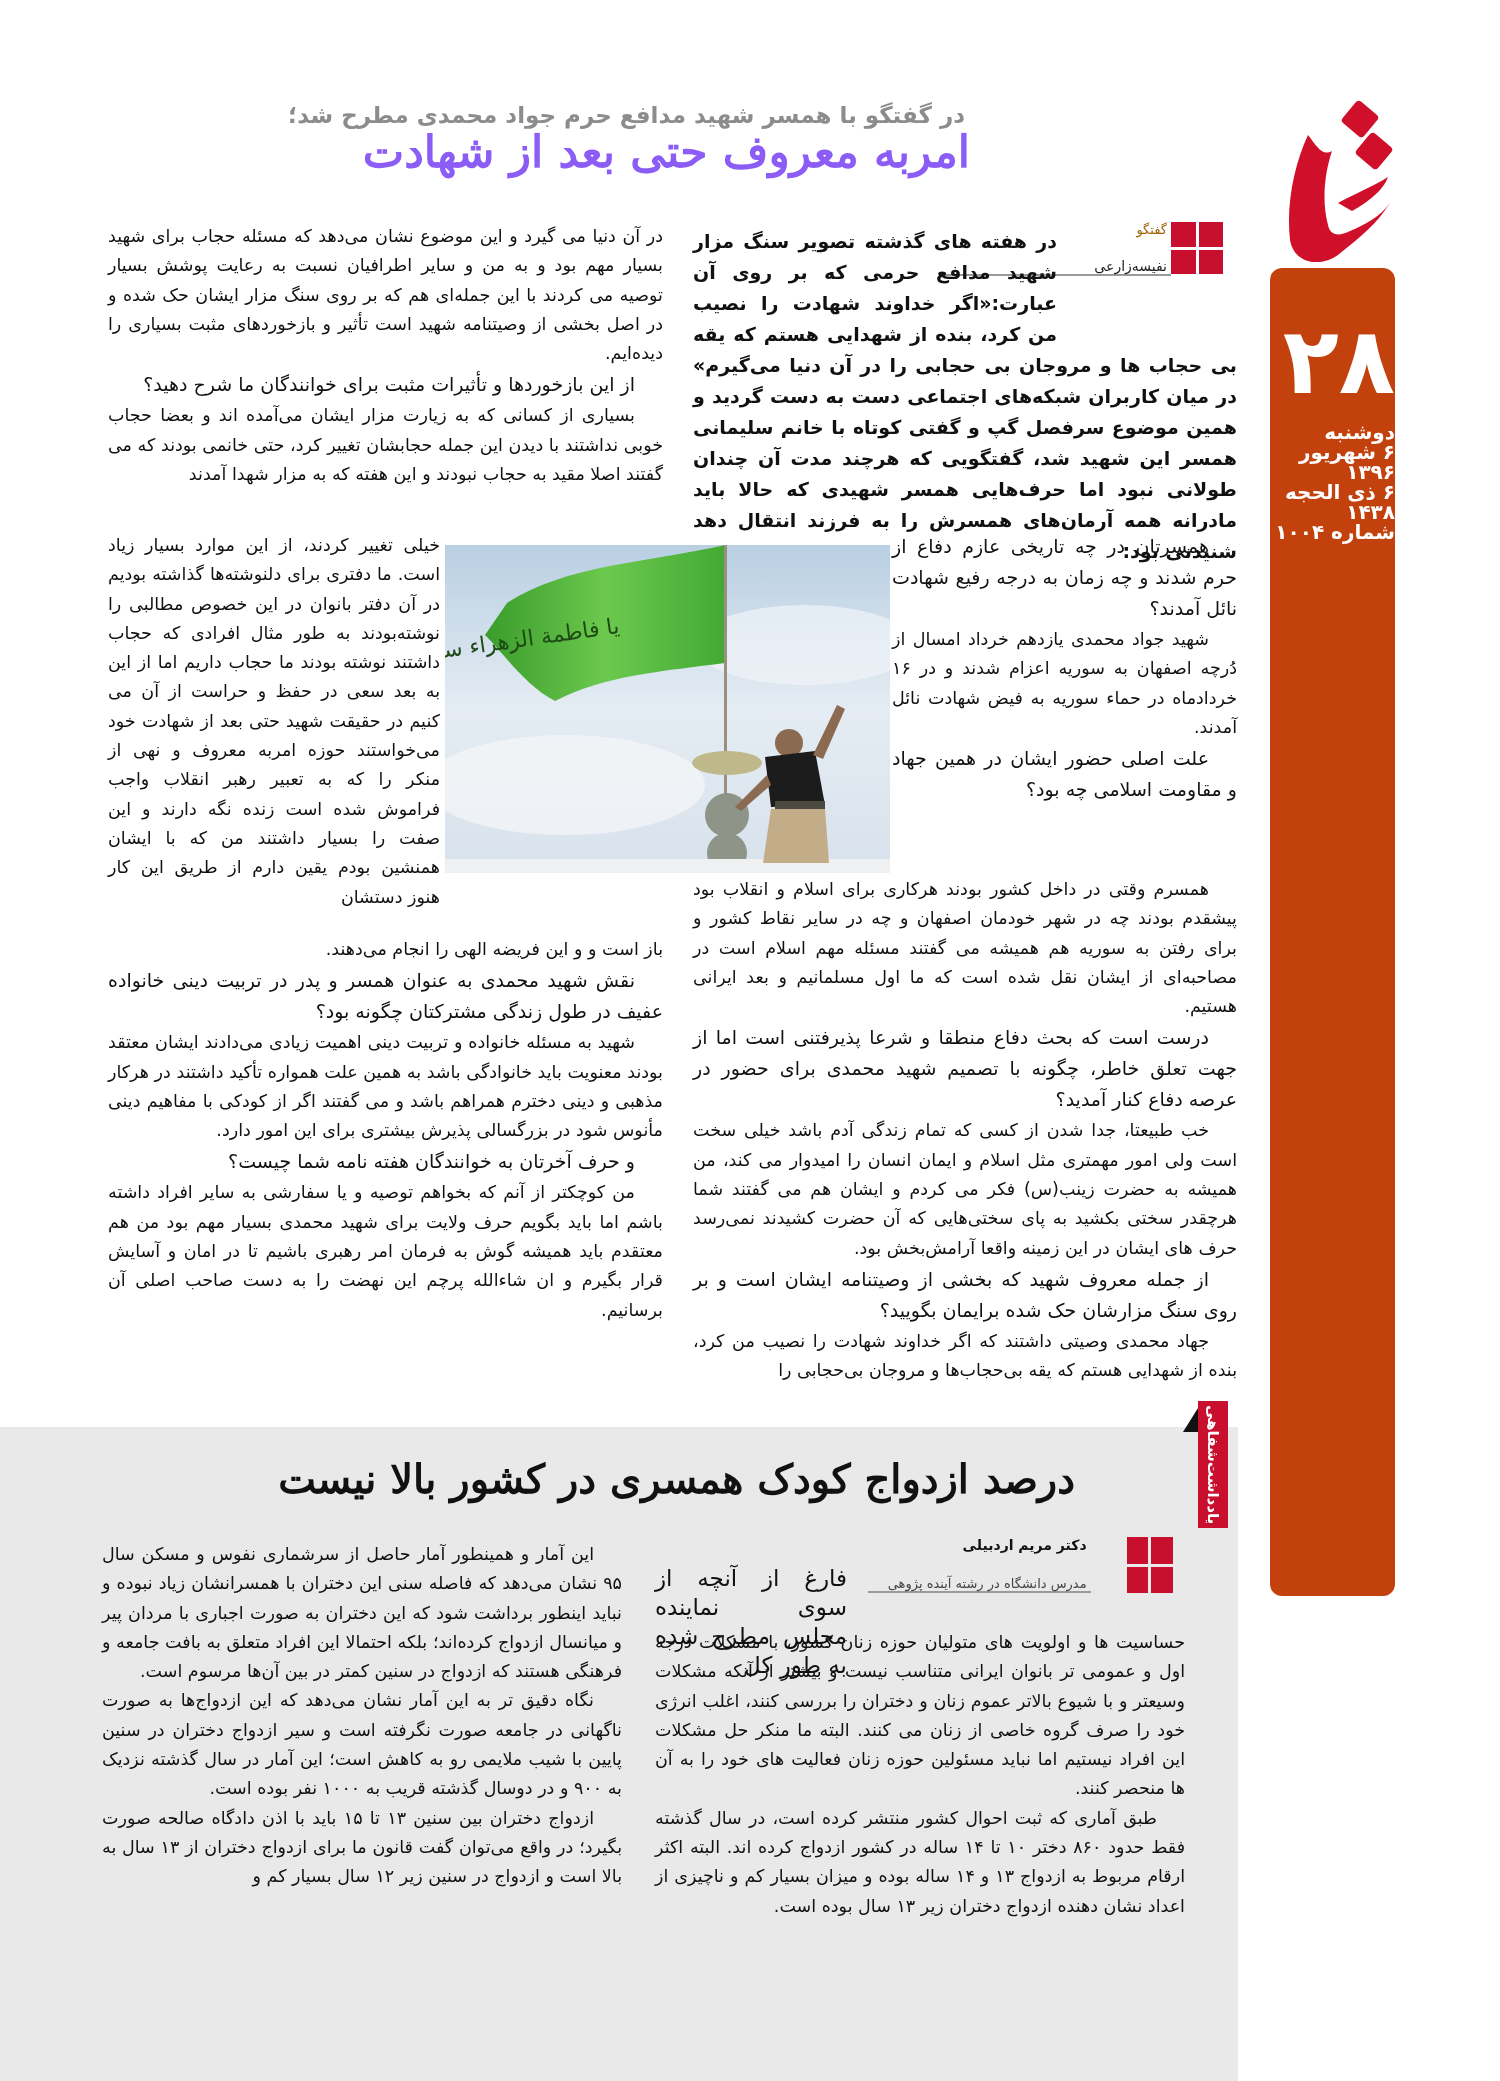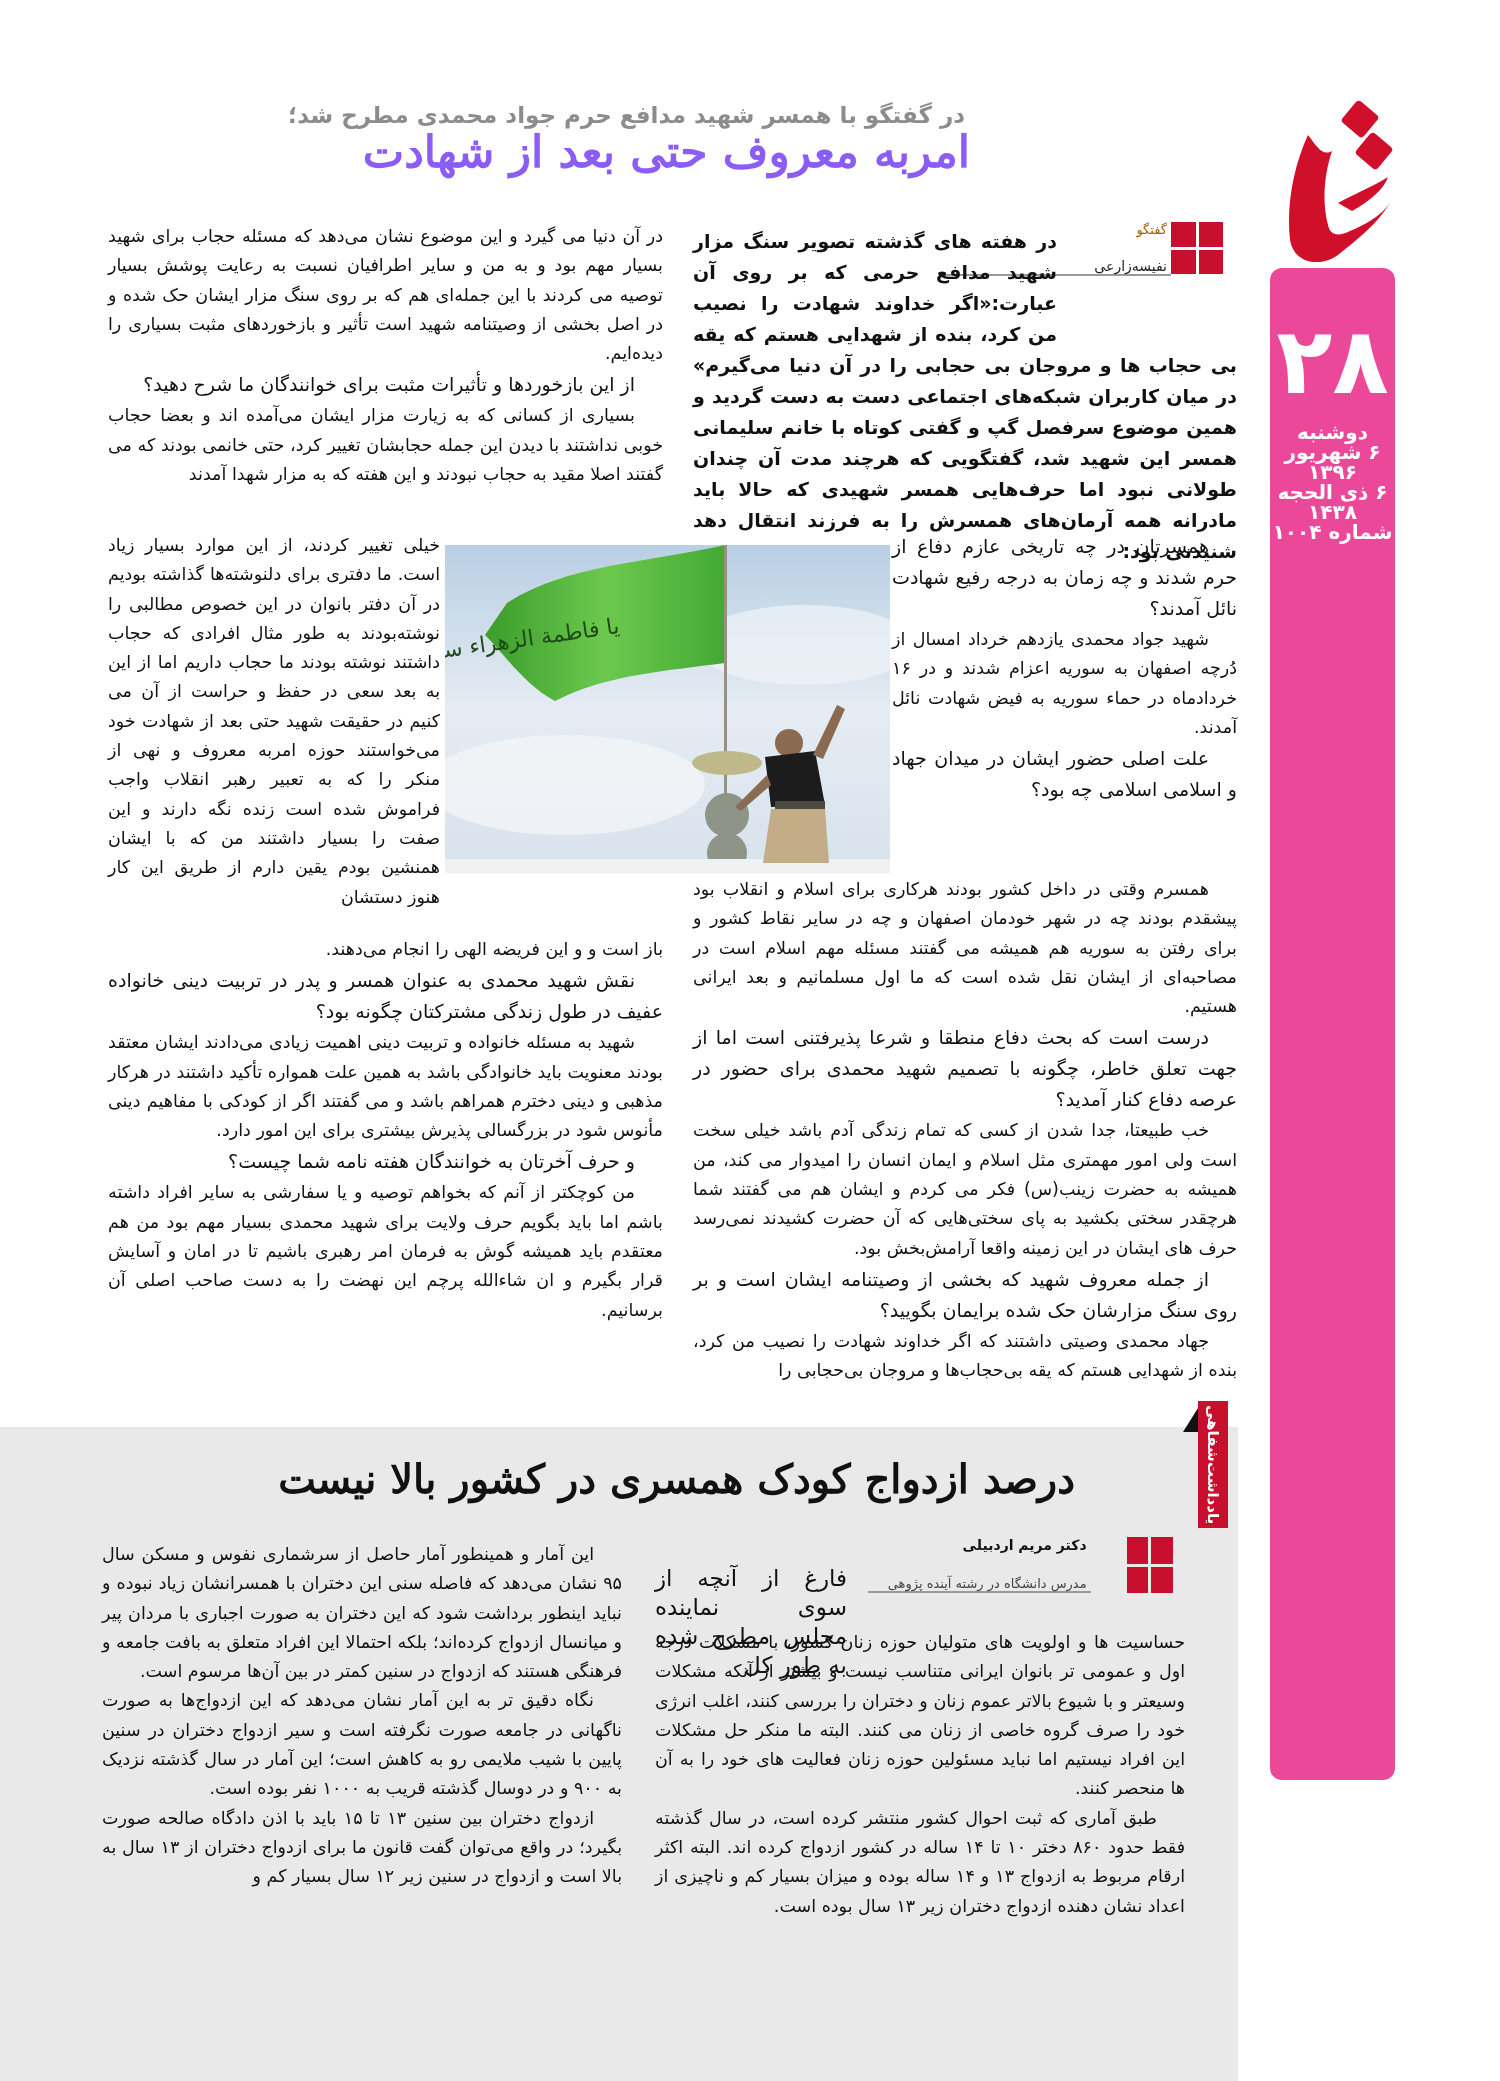--- a/index.html
+++ b/index.html
@@ -1,21 +1,21 @@
 <!DOCTYPE html>
 <html lang="fa" dir="rtl"><head>
 <meta charset="utf-8">
 <style>
   * { box-sizing: border-box; margin: 0; padding: 0; }
   html, body { width: 1500px; height: 2081px; background: #ffffff; overflow: hidden; }
   body { position: relative; font-family: "DejaVu Sans", "Liberation Sans", sans-serif; color: #111; direction: rtl; }
 
   
   .logo { position: absolute; left: 1272px; top: 85px; width: 125px; height: 185px; }
-  .sidebar { position: absolute; left: 1270px; top: 268px; width: 125px; height: 1512px; background: #ec4899; border-radius: 12px; color: #fff; text-align: center; }
+  .sidebar { position: absolute; left: 1270px; top: 268px; width: 125px; height: 1328px; background: #c2410c; border-radius: 12px; color: #fff; }
   .sidebar .page-num { font-family: "DejaVu Sans", sans-serif; font-weight: bold; font-size: 92px; line-height: 1; margin-top: 48px; letter-spacing: -2px; }
   .sidebar .meta { font-size: 20px; font-weight: bold; line-height: 20px; margin-top: 14px; }
 
   
   .kicker { position: absolute; right: 535px; top: 102px; font-size: 23px; font-weight: bold; color: #8c8c8c; white-space: nowrap; }
   .headline { position: absolute; right: 530px; top: 126px; font-family: "DejaVu Serif", serif; font-size: 44px; font-weight: bold; color: #8b5cf6; white-space: nowrap; }
 
   
   .byline { position: absolute; display: flex; align-items: stretch; }
   .byline .squares { width: 52px; height: 52px; display: grid; grid-template-columns: 1fr 1fr; grid-template-rows: 1fr 1fr; gap: 3px; background: #fff; }
@@ -81,21 +81,21 @@
 
 <div class="lead" style="left:693px; top:226px; width:544px;">
   <div style="float:right; width:180px; height:96px;"></div>
   <span>در هفته های گذشته تصویر سنگ مزار شهید مدافع حرمی که بر روی آن عبارت:«اگر خداوند شهادت را نصیب من کرد، بنده از شهدایی هستم که یقه بی حجاب ها و مروجان بی حجابی را در آن دنیا می‌گیرم» در میان کاربران شبکه‌های اجتماعی دست به دست گردید و همین موضوع سرفصل گپ و گفتی کوتاه با خانم سلیمانی همسر این شهید شد، گفتگویی که هرچند مدت آن چندان طولانی نبود اما حرف‌هایی همسر شهیدی که حالا باید مادرانه همه آرمان‌های همسرش را به فرزند انتقال دهد شنیدنی بود:</span>
 </div>
 
 <div class="col" style="left:693px; top:530px; width:544px;">
   <div style="float:left; width:0; height:345px;"></div>
   <h3 style="margin-right:0; padding-left:0; width:345px; float:right; clear:right;">همسرتان در چه تاریخی عازم دفاع از حرم شدند و چه زمان به درجه رفیع شهادت نائل آمدند؟</h3>
   <p style="width:345px; float:right; clear:right;">شهید جواد محمدی یازدهم خرداد امسال از دُرچه اصفهان به سوریه اعزام شدند و در ۱۶ خردادماه در حماء سوریه به فیض شهادت نائل آمدند.</p>
-  <h3 style="width:345px; float:right; clear:right;">علت اصلی حضور ایشان در میدان جهاد و اسلامی اسلامی چه بود؟</h3>
+  <h3 style="width:345px; float:right; clear:right;">علت اصلی حضور ایشان در همین جهاد و مقاومت اسلامی چه بود؟</h3>
   <p style="clear:both;">همسرم وقتی در داخل کشور بودند هرکاری برای اسلام و انقلاب بود پیشقدم بودند چه در شهر خودمان اصفهان و چه در سایر نقاط کشور و برای رفتن به سوریه هم همیشه می گفتند مسئله مهم اسلام است در مصاحبه‌ای از ایشان نقل شده است که ما اول مسلمانیم و بعد ایرانی هستیم.</p>
   <h3>درست است که بحث دفاع منطقا و شرعا پذیرفتنی است اما از جهت تعلق خاطر، چگونه با تصمیم شهید محمدی برای حضور در عرصه دفاع کنار آمدید؟</h3>
   <p>خب طبیعتا، جدا شدن از کسی که تمام زندگی آدم باشد خیلی سخت است ولی امور مهمتری مثل اسلام و ایمان انسان را امیدوار می کند، من همیشه به حضرت زینب(س) فکر می کردم و ایشان هم می گفتند شما هرچقدر سختی بکشید به پای سختی‌هایی که آن حضرت کشیدند نمی‌رسد حرف های ایشان در این زمینه واقعا آرامش‌بخش بود.</p>
   <h3>از جمله معروف شهید که بخشی از وصیتنامه ایشان است و بر روی سنگ مزارشان حک شده برایمان بگویید؟</h3>
   <p>جهاد محمدی وصیتی داشتند که اگر خداوند شهادت را نصیب من کرد، بنده از شهدایی هستم که یقه بی‌حجاب‌ها و مروجان بی‌حجابی را</p>
 </div>
 
 <div class="col" style="left:108px; top:222px; width:555px;">
   <p class="noindent">در آن دنیا می گیرد و این موضوع نشان می‌دهد که مسئله حجاب برای شهید بسیار مهم بود و به من و سایر اطرافیان نسبت به رعایت پوشش بسیار توصیه می کردند با این جمله‌ای هم که بر روی سنگ مزار ایشان حک شده و در اصل بخشی از وصیتنامه شهید است تأثیر و بازخوردهای مثبت بسیاری را دیده‌ایم.</p>
   <h3>از این بازخوردها و تأثیرات مثبت برای خوانندگان ما شرح دهید؟</h3>

